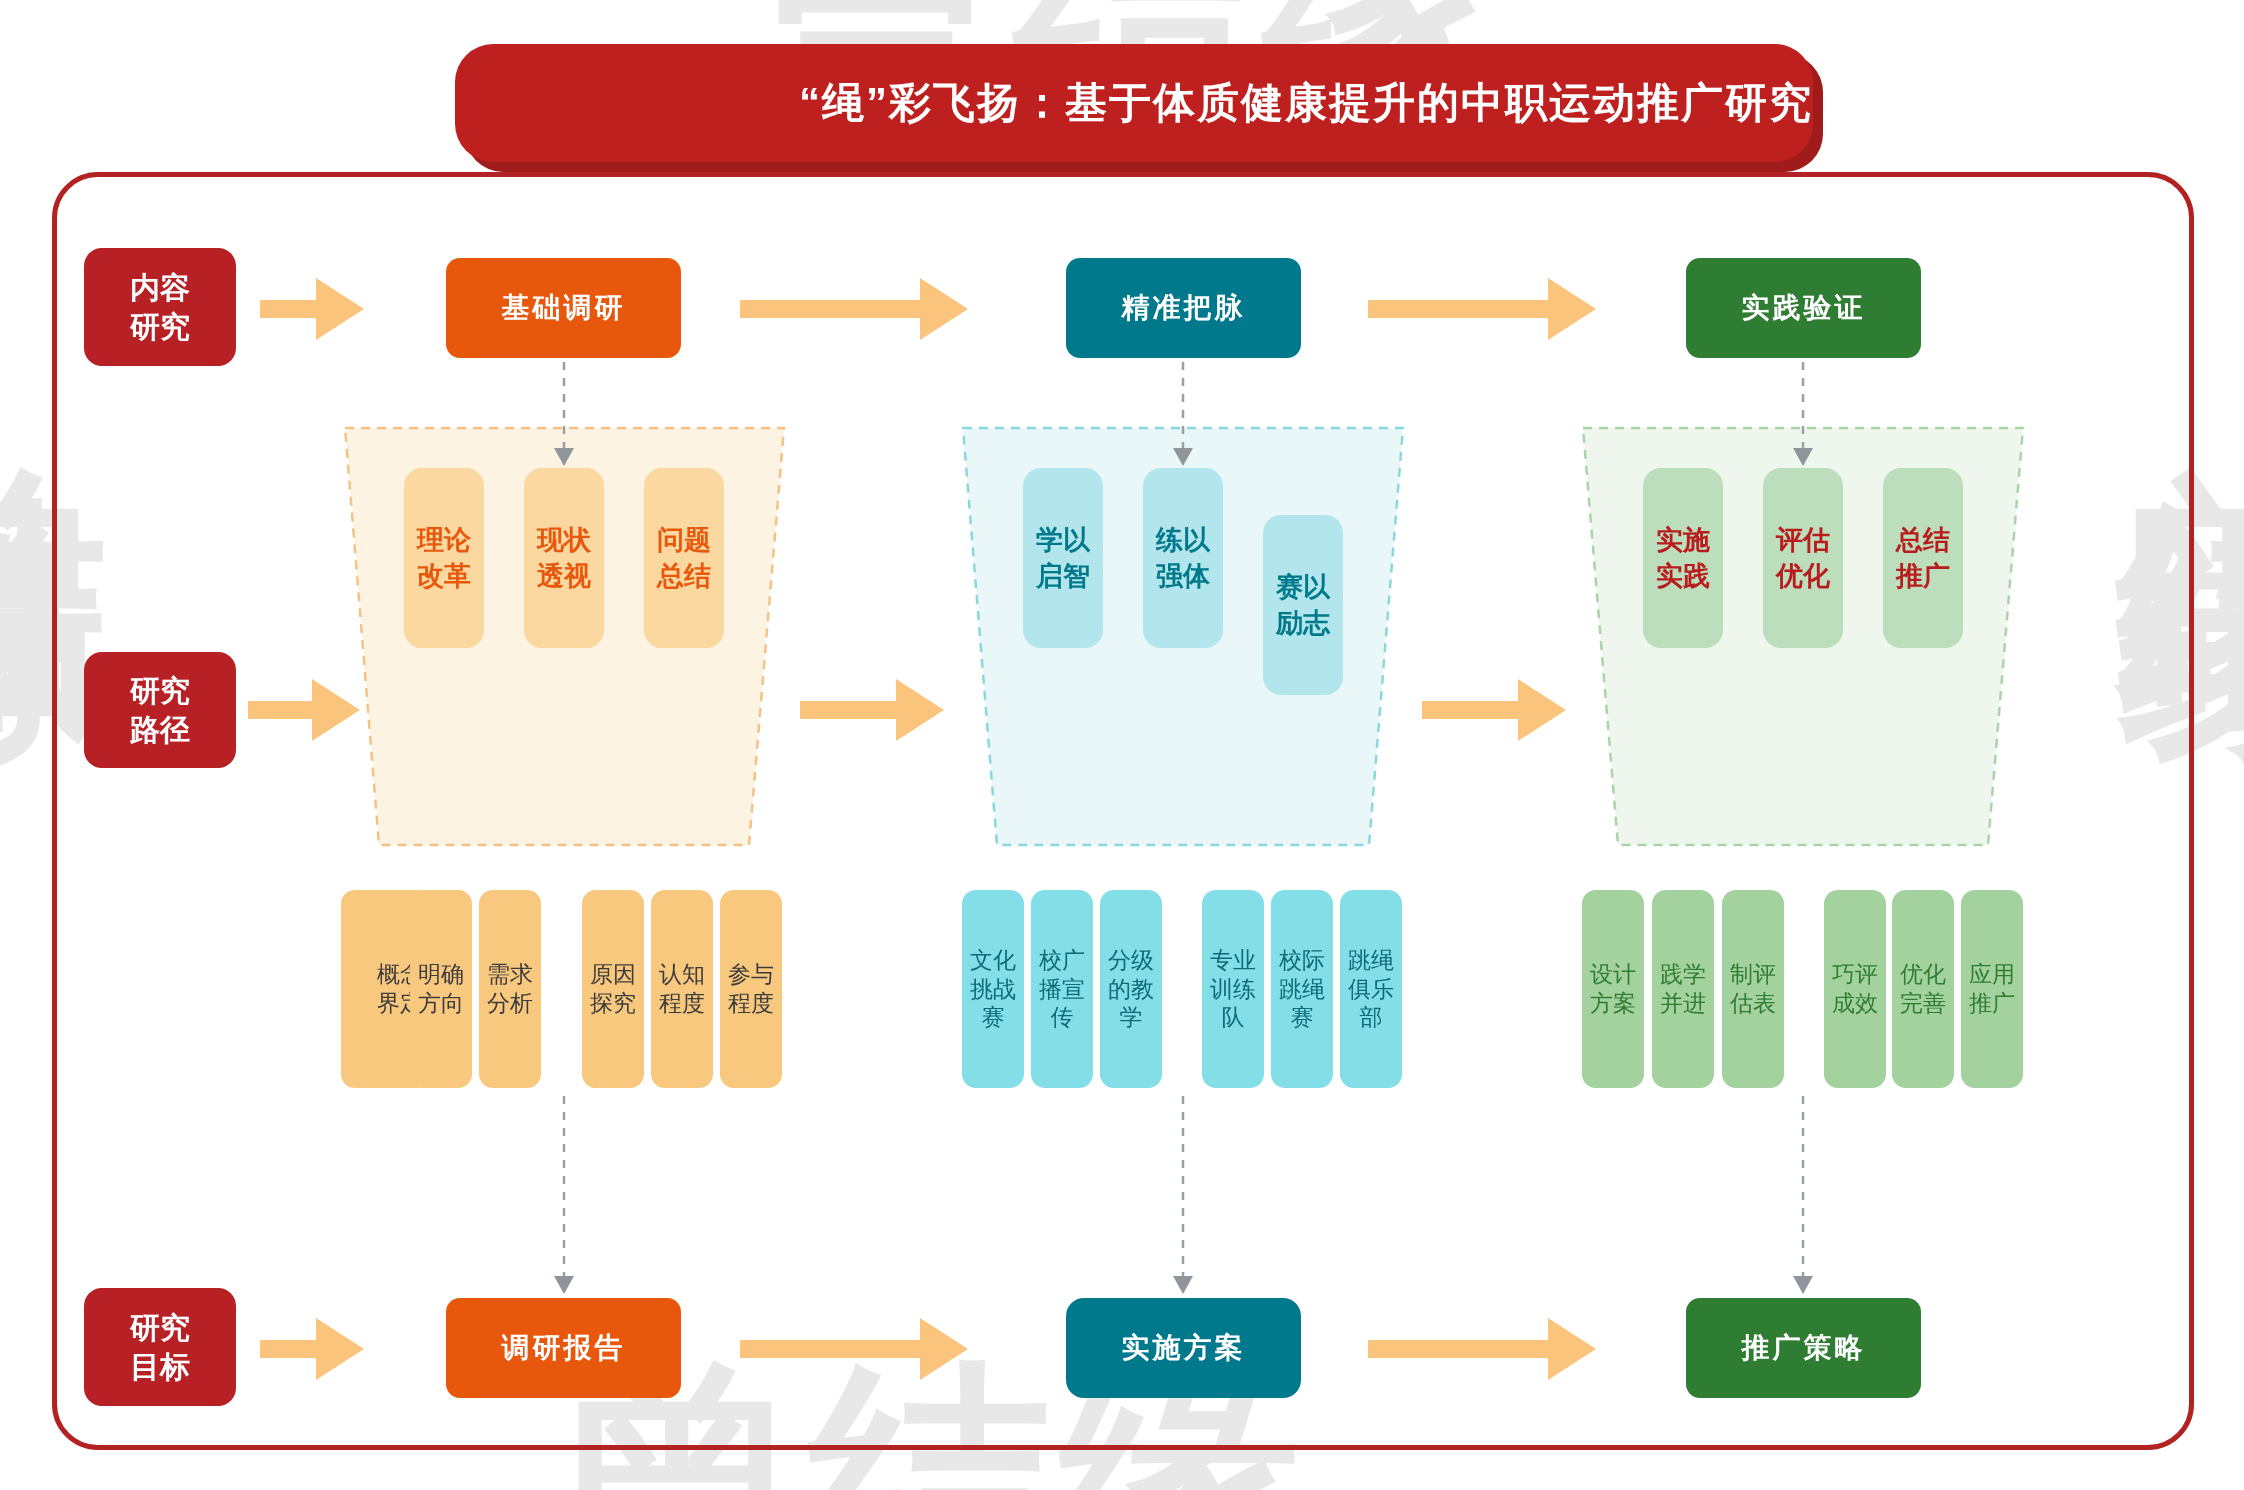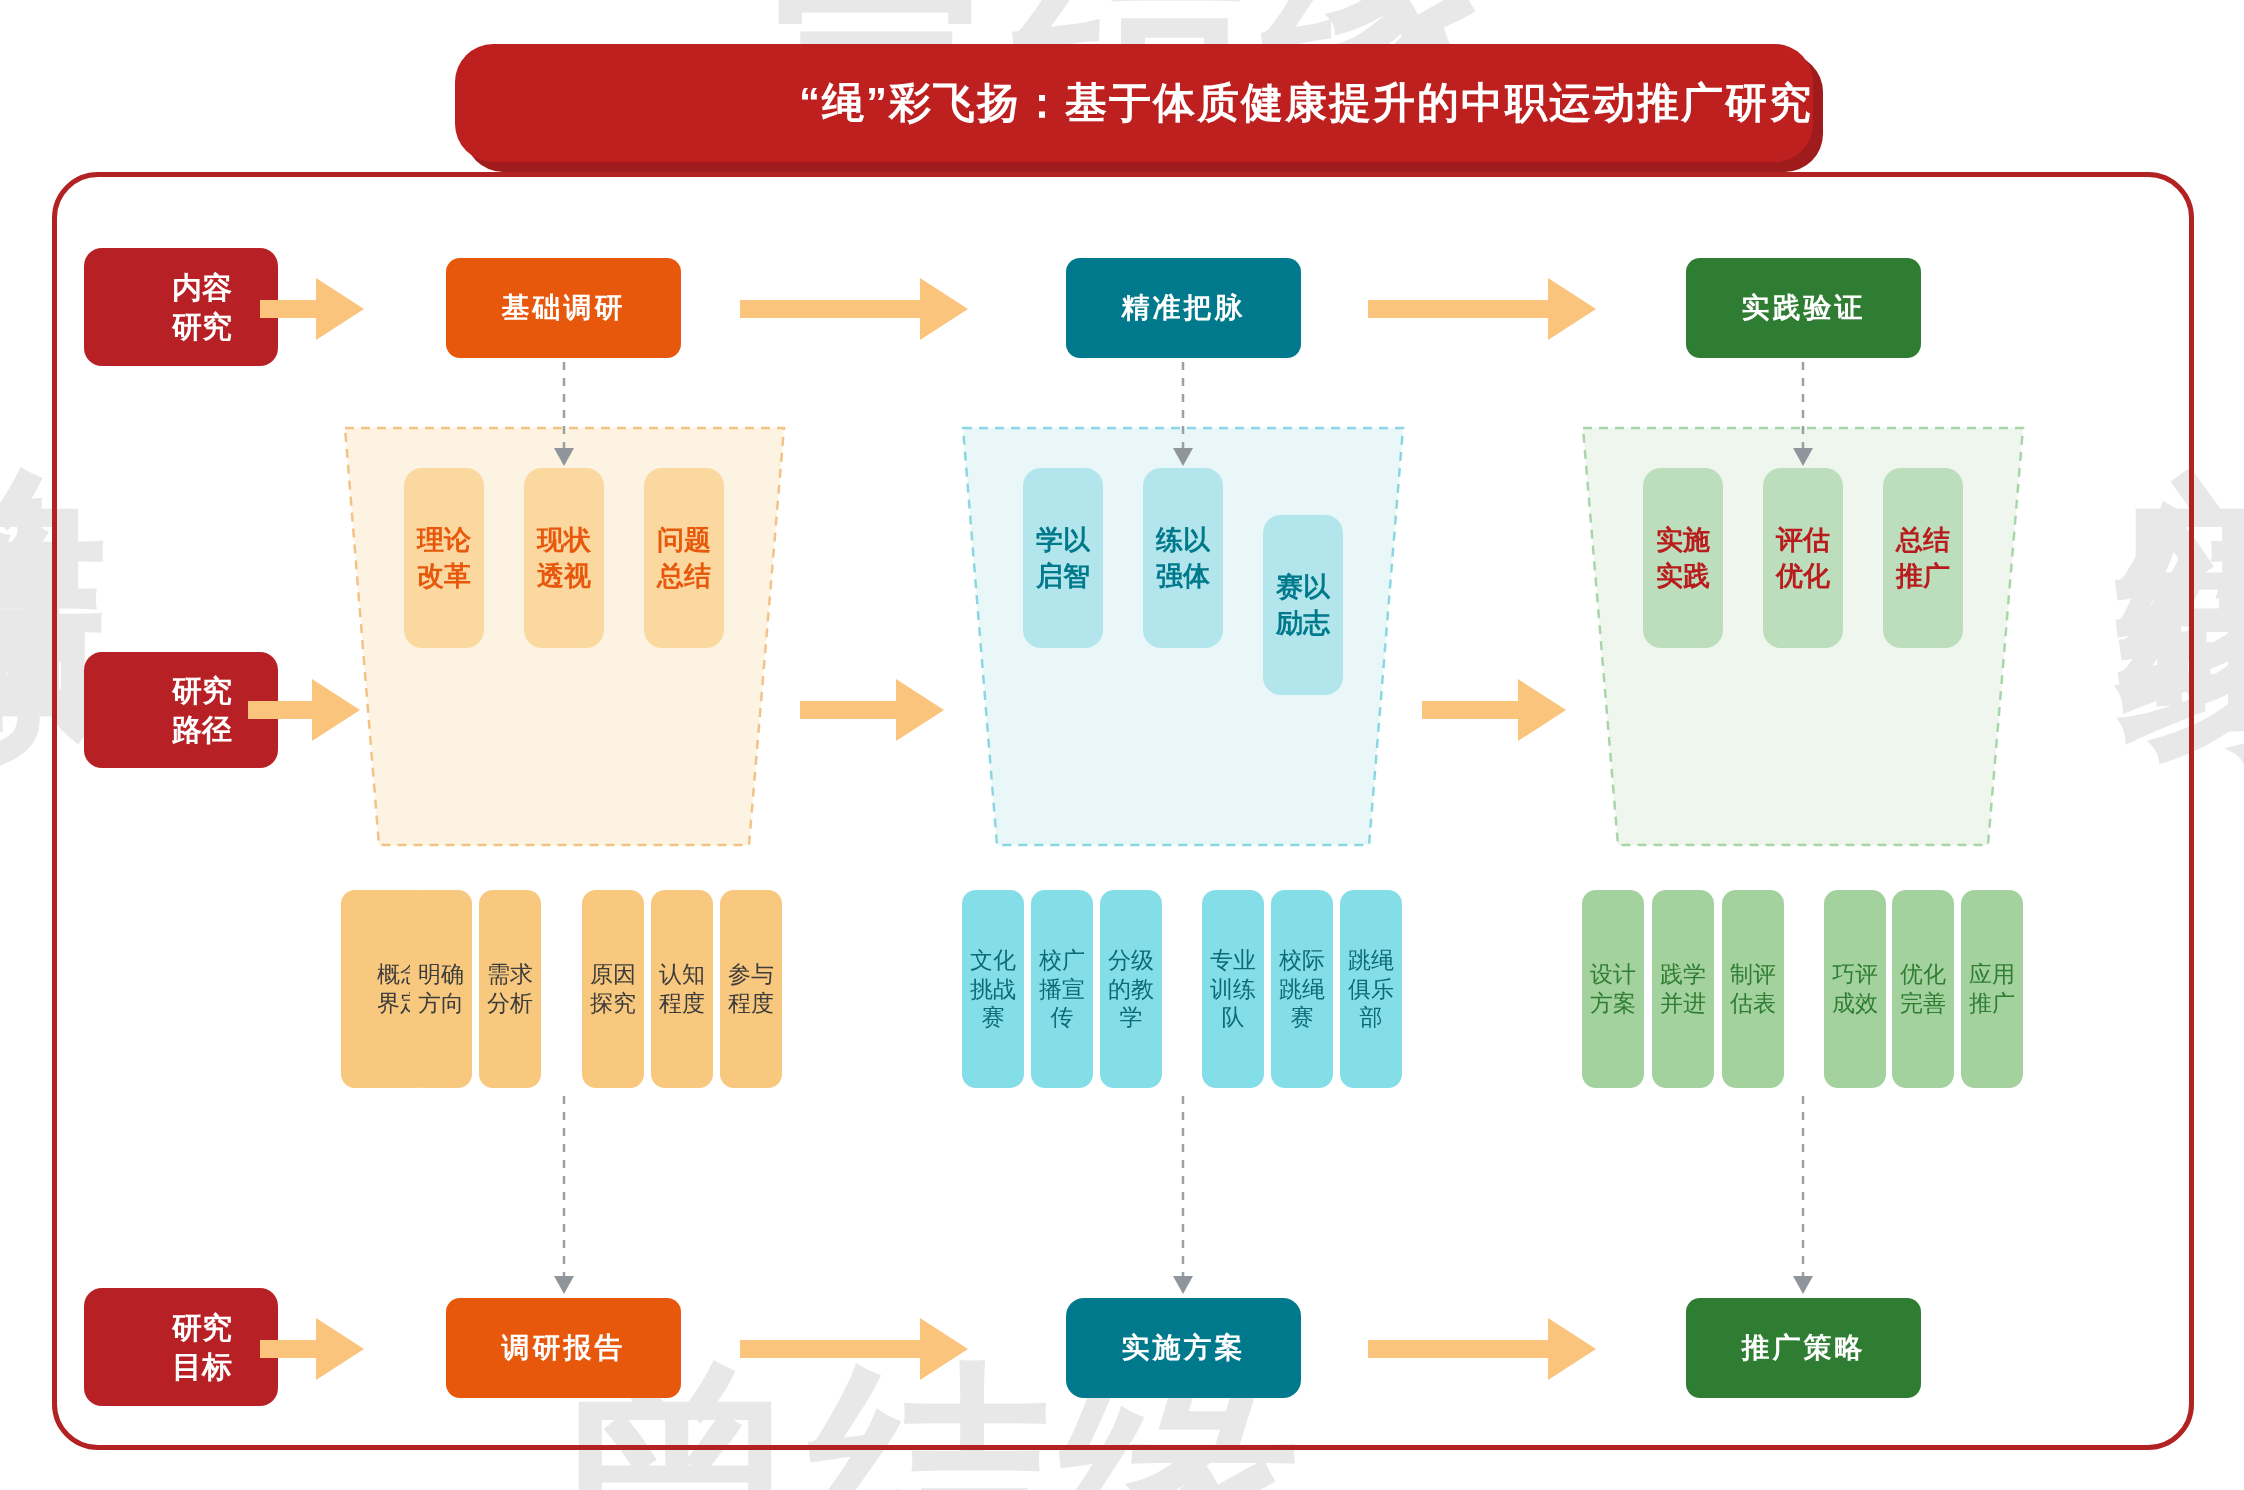--- a/index.html
+++ b/index.html
@@ -25,21 +25,21 @@
   .panel{
     position:absolute;left:52px;top:172px;width:2132px;height:1268px;z-index:2;
     border:5px solid #B22222;border-radius:46px;background:transparent;
   }
   
   .layer{position:absolute;left:0;top:0;z-index:1;}
   
   .rlabel{
     position:absolute;z-index:3;background:#B72025;border-radius:18px;
     display:flex;align-items:center;justify-content:center;text-align:center;
-    color:#ffffff;font-weight:bold;font-size:30px;line-height:1.3;white-space:pre-line;padding-left:42px;
+    color:#ffffff;font-weight:bold;font-size:30px;line-height:1.3;white-space:pre-line;
   }
   
   .stage{
     position:absolute;z-index:3;width:235px;height:100px;border-radius:14px;
     display:flex;align-items:center;justify-content:center;
     color:#ffffff;font-weight:bold;font-size:28px;letter-spacing:3px;
   }
   .bg-orange{background:#E8580C;}
   .bg-teal{background:#00798C;}
   .bg-green{background:#2E7D32;}

